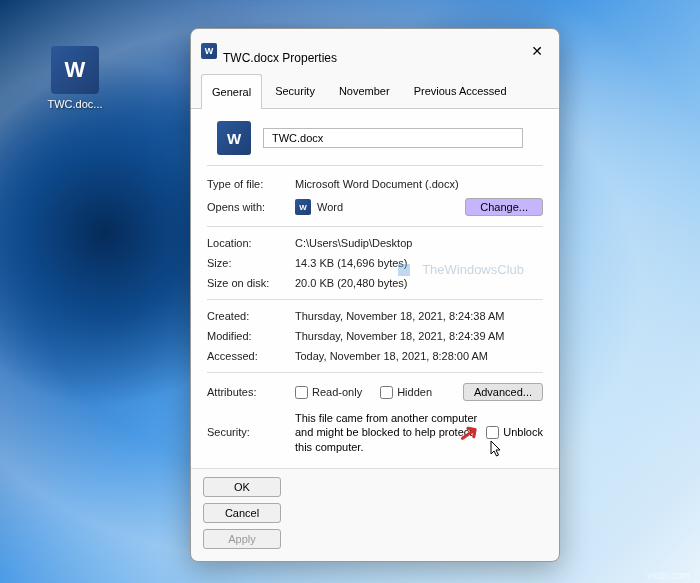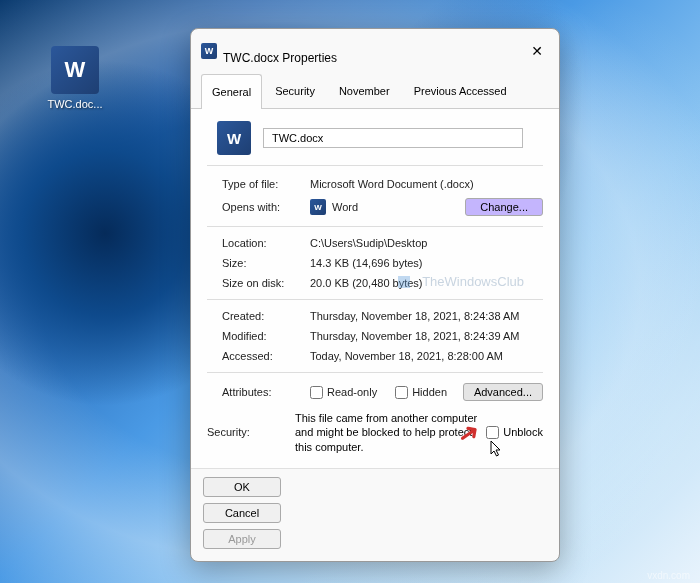--- a/index.html
+++ b/index.html
@@ -168,21 +168,20 @@
       border: 1px solid #bbb;
       font-size: 11px;
       background: white;
       margin-right: 20px;
     }
     .prop-row {
       display: flex;
       align-items: center;
       padding: 4px 0;
       font-size: 11px;
-      margin-left: 15px;
     }
     .prop-label { width: 88px; color: #222; }
     .prop-value { flex: 1; color: #222; }
     .word-icon-small {
       display: inline-flex;
       width: 16px;
       height: 16px;
       background: linear-gradient(135deg, #2b579a, #1e3f73);
       border-radius: 2px;
       align-items: center;
@@ -260,21 +259,20 @@
     .watermark {
       position: absolute;
       right: 176px;
       top: 262px;
       font-size: 13px;
       color: rgba(120,150,180,0.4);
       display: flex;
       align-items: center;
       gap: 12px;
       pointer-events: none;
-      margin-top: 12px;
     }
     .watermark-icon {
       width: 12px;
       height: 12px;
       background: rgba(100,160,220,0.4);
     }
     .source {
       position: absolute;
       bottom: 2px;
       right: 10px;

